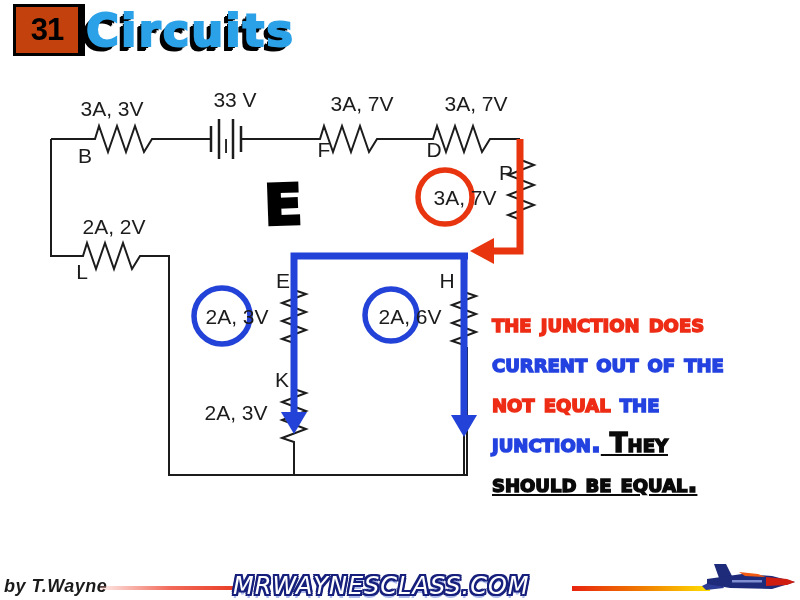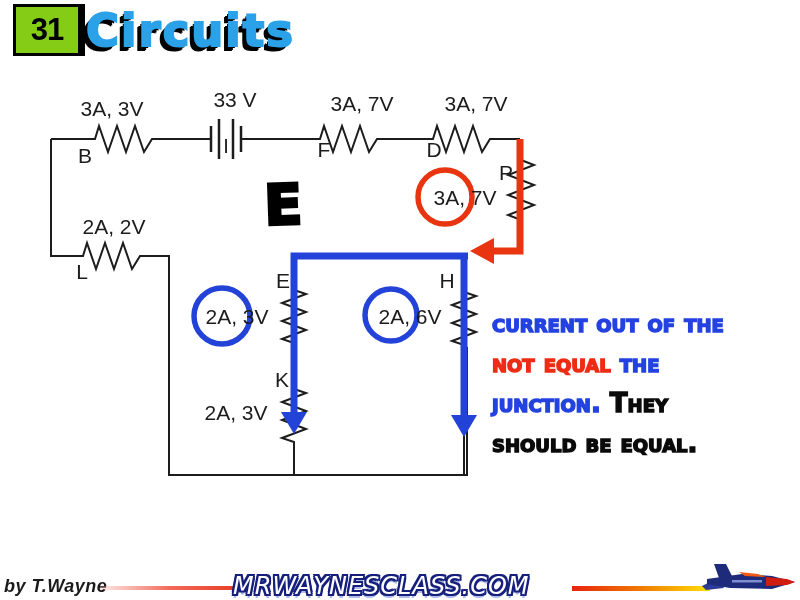--- a/index.html
+++ b/index.html
@@ -3,21 +3,21 @@
 <meta charset="utf-8">
 <style>
   html,body{margin:0;padding:0;}
   body{
     width:800px;height:600px;position:relative;overflow:hidden;
     background:#ffffff;font-family:"Liberation Sans",sans-serif;
   }
   
   .slide-num{
     position:absolute;left:13px;top:4px;width:62px;height:46px;
-    background:#84cc16;border:3px solid #000;border-right-width:7px;
+    background:#c2410c;border:3px solid #000;border-right-width:7px;
     display:flex;align-items:center;justify-content:center;
     font-size:31px;font-weight:bold;color:#000;letter-spacing:-1px;
   }
   .title{
     position:absolute;left:86px;top:0px;height:60px;display:flex;align-items:center;
     font-family:"DejaVu Sans",sans-serif;font-size:45px;font-weight:bold;
     color:#2ba1e8;-webkit-text-stroke:2px #2ba1e8;letter-spacing:2px;
     text-shadow:-4px 4px 0 #000,-5px 5px 0 #000,-2px 2px 0 #000;
   }
   
@@ -31,21 +31,21 @@
   
   .message{
     position:absolute;left:492px;top:303px;width:305px;
     font-family:"DejaVu Sans",sans-serif;font-weight:bold;
     font-size:26px;line-height:40px;font-variant:small-caps;
     letter-spacing:0px;white-space:nowrap;
   }
   .message span{-webkit-text-stroke:1.5px currentColor;}
   .msg-red{color:#ee2c15;}
   .msg-blue{color:#2342e0;}
-  .msg-black{color:#0a0a0a;}
+  .msg-black{color:#0a0a0a;text-decoration:underline;}
   
   .byline{
     position:absolute;left:4px;top:576px;font-size:18px;font-style:italic;
     font-weight:bold;color:#1a1a1a;letter-spacing:0.5px;
   }
   .foot-line-left{
     position:absolute;left:100px;top:586px;width:140px;height:4px;
     background:linear-gradient(to right,rgba(250,180,170,0.25),#f26a5a,#e83a22);
   }
   .wordmark{
@@ -117,20 +117,21 @@
     <text x="82" y="279">L</text>
     <text x="283" y="288">E</text>
     <text x="447" y="288">H</text>
     <text x="282" y="387">K</text>
   </g>
 </svg>
 
 <div class="big-letter">E</div>
 
 <div class="message">
+  <div><span class="msg-red">the junction does</span></div>
   <div><span class="msg-blue">current out of the</span></div>
   <div><span class="msg-red">not equal </span><span class="msg-blue">the</span></div>
   <div><span class="msg-blue">junction.</span><span class="msg-black"> They</span></div>
   <div><span class="msg-black">should be equal.</span></div>
 </div>
 
 <div class="byline">by T.Wayne</div>
 <div class="foot-line-left"></div>
 <div class="wordmark">MRWAYNESCLASS.COM</div>
 <div class="foot-line-right"></div>

